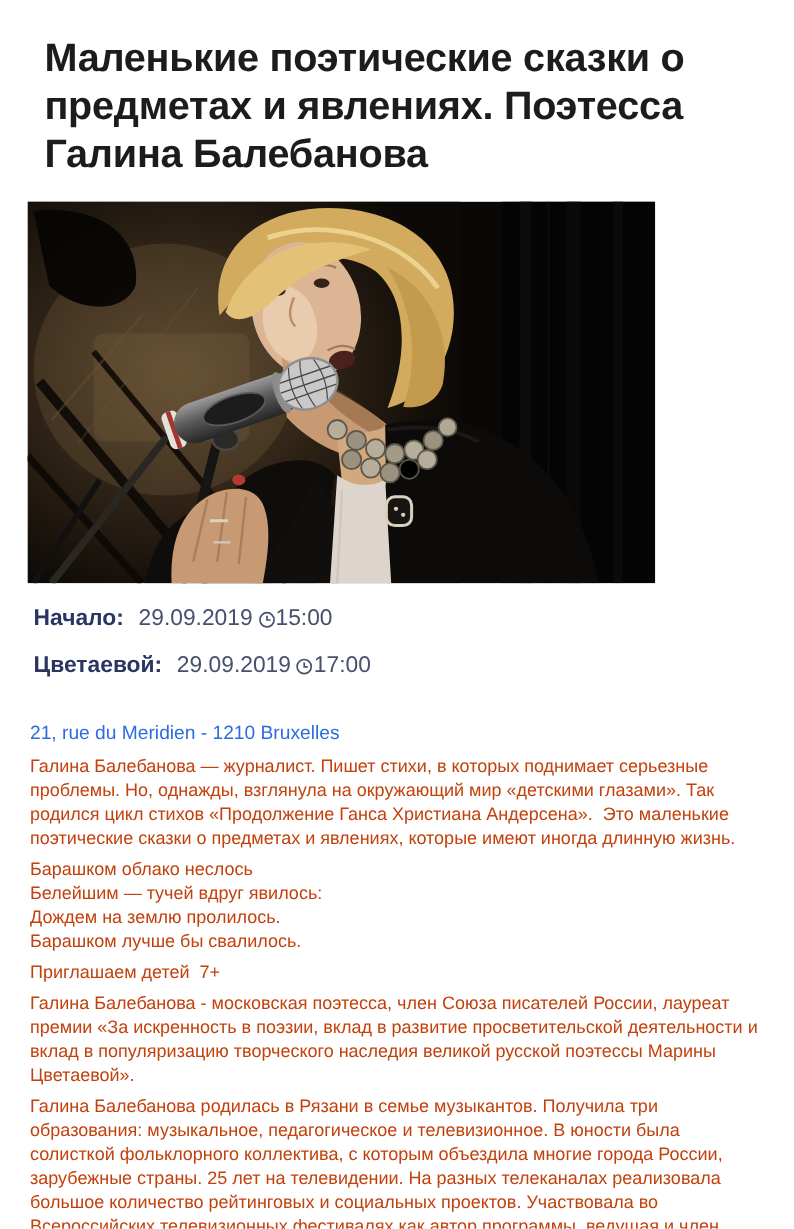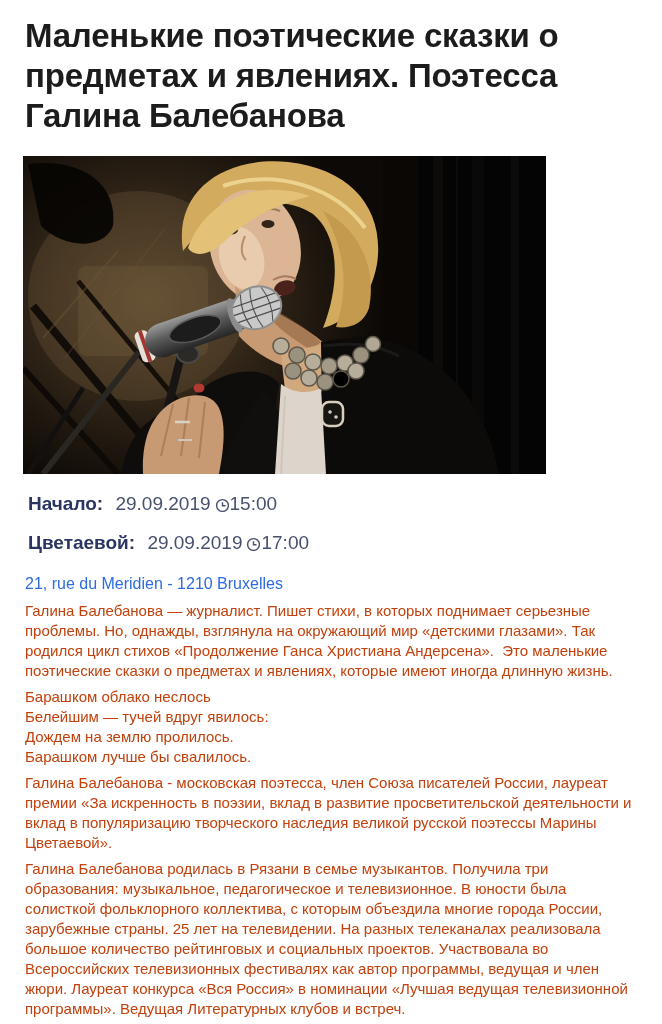--- a/index.html
+++ b/index.html
@@ -4,32 +4,32 @@
 <style>
   html,body{margin:0;padding:0;}
   body{
     width:662px;height:1024px;overflow:hidden;background:#ffffff;
     font-family:"Liberation Sans","DejaVu Sans",sans-serif;
     -webkit-font-smoothing:antialiased;
   }
   .article{padding:16px 23px 0 25px;}
   .page-title{
     font-size:33px;line-height:40px;font-weight:bold;color:#1c1c1c;
-    letter-spacing:-0.2px;margin:0;max-width:616px;
+    letter-spacing:-0.2px;margin:12px;max-width:616px;
   }
   .photo-wrap{margin:20px 0 0 -2px;width:523px;height:318px;display:block;}
   .photo-wrap svg{display:block;}
   .event-block{margin-top:21px;}
   .event-row{font-size:19px;line-height:18px;color:#47516e;margin:0 0 21px 3px;}
   .event-label{font-weight:bold;color:#2a3563;margin-right:7px;}
   .event-date{margin-right:4px;}
   .clock{vertical-align:-2.5px;color:#47516e;}
   .address{
     display:inline-block;font-size:16px;line-height:18px;color:#2d6ce0;
-    text-decoration:none;margin:2px 0 8px 0;cursor:pointer;
+    text-decoration:none;margin:18px 0 8px 0;cursor:pointer;
   }
   .body-copy p{
     font-size:15px;line-height:20px;color:#c2410c;
     margin:0 0 6px;max-width:616px;
   }
   .poem{white-space:pre-line;}
 </style>
 </head>
 <body>
 
@@ -170,17 +170,18 @@
     </div>
     <a class="address" href="#">21, rue du Meridien - 1210 Bruxelles</a>
   </div>
 
   <div class="body-copy">
     <p>Галина Балебанова — журналист. Пишет стихи, в которых поднимает серьезные проблемы. Но, однажды, взглянула на окружающий мир «детскими глазами». Так родился цикл стихов «Продолжение Ганса Христиана Андерсена».&nbsp; Это маленькие поэтические сказки о предметах и явлениях, которые имеют иногда длинную жизнь.</p>
     <p class="poem">Барашком облако неслось
 Белейшим — тучей вдруг явилось:
 Дождем на землю пролилось.
 Барашком лучше бы свалилось.</p>
+    <p>Приглашаем детей &nbsp;7+</p>
     <p>Галина Балебанова - московская поэтесса, член Союза писателей России, лауреат премии «За искренность в поэзии, вклад в развитие просветительской деятельности и вклад в популяризацию творческого наследия великой русской поэтессы Марины Цветаевой».</p>
     <p>Галина Балебанова родилась в Рязани в семье музыкантов. Получила три образования: музыкальное, педагогическое и телевизионное. В юности была солисткой фольклорного коллектива, с которым объездила многие города России, зарубежные страны. 25 лет на телевидении. На разных телеканалах реализовала большое количество рейтинговых и социальных проектов. Участвовала во Всероссийских телевизионных фестивалях как автор программы, ведущая и член жюри. Лауреат конкурса «Вся Россия» в номинации «Лучшая ведущая телевизионной программы». Ведущая Литературных клубов и встреч.</p>
   </div>
 
 </div>
 
 </body></html>

